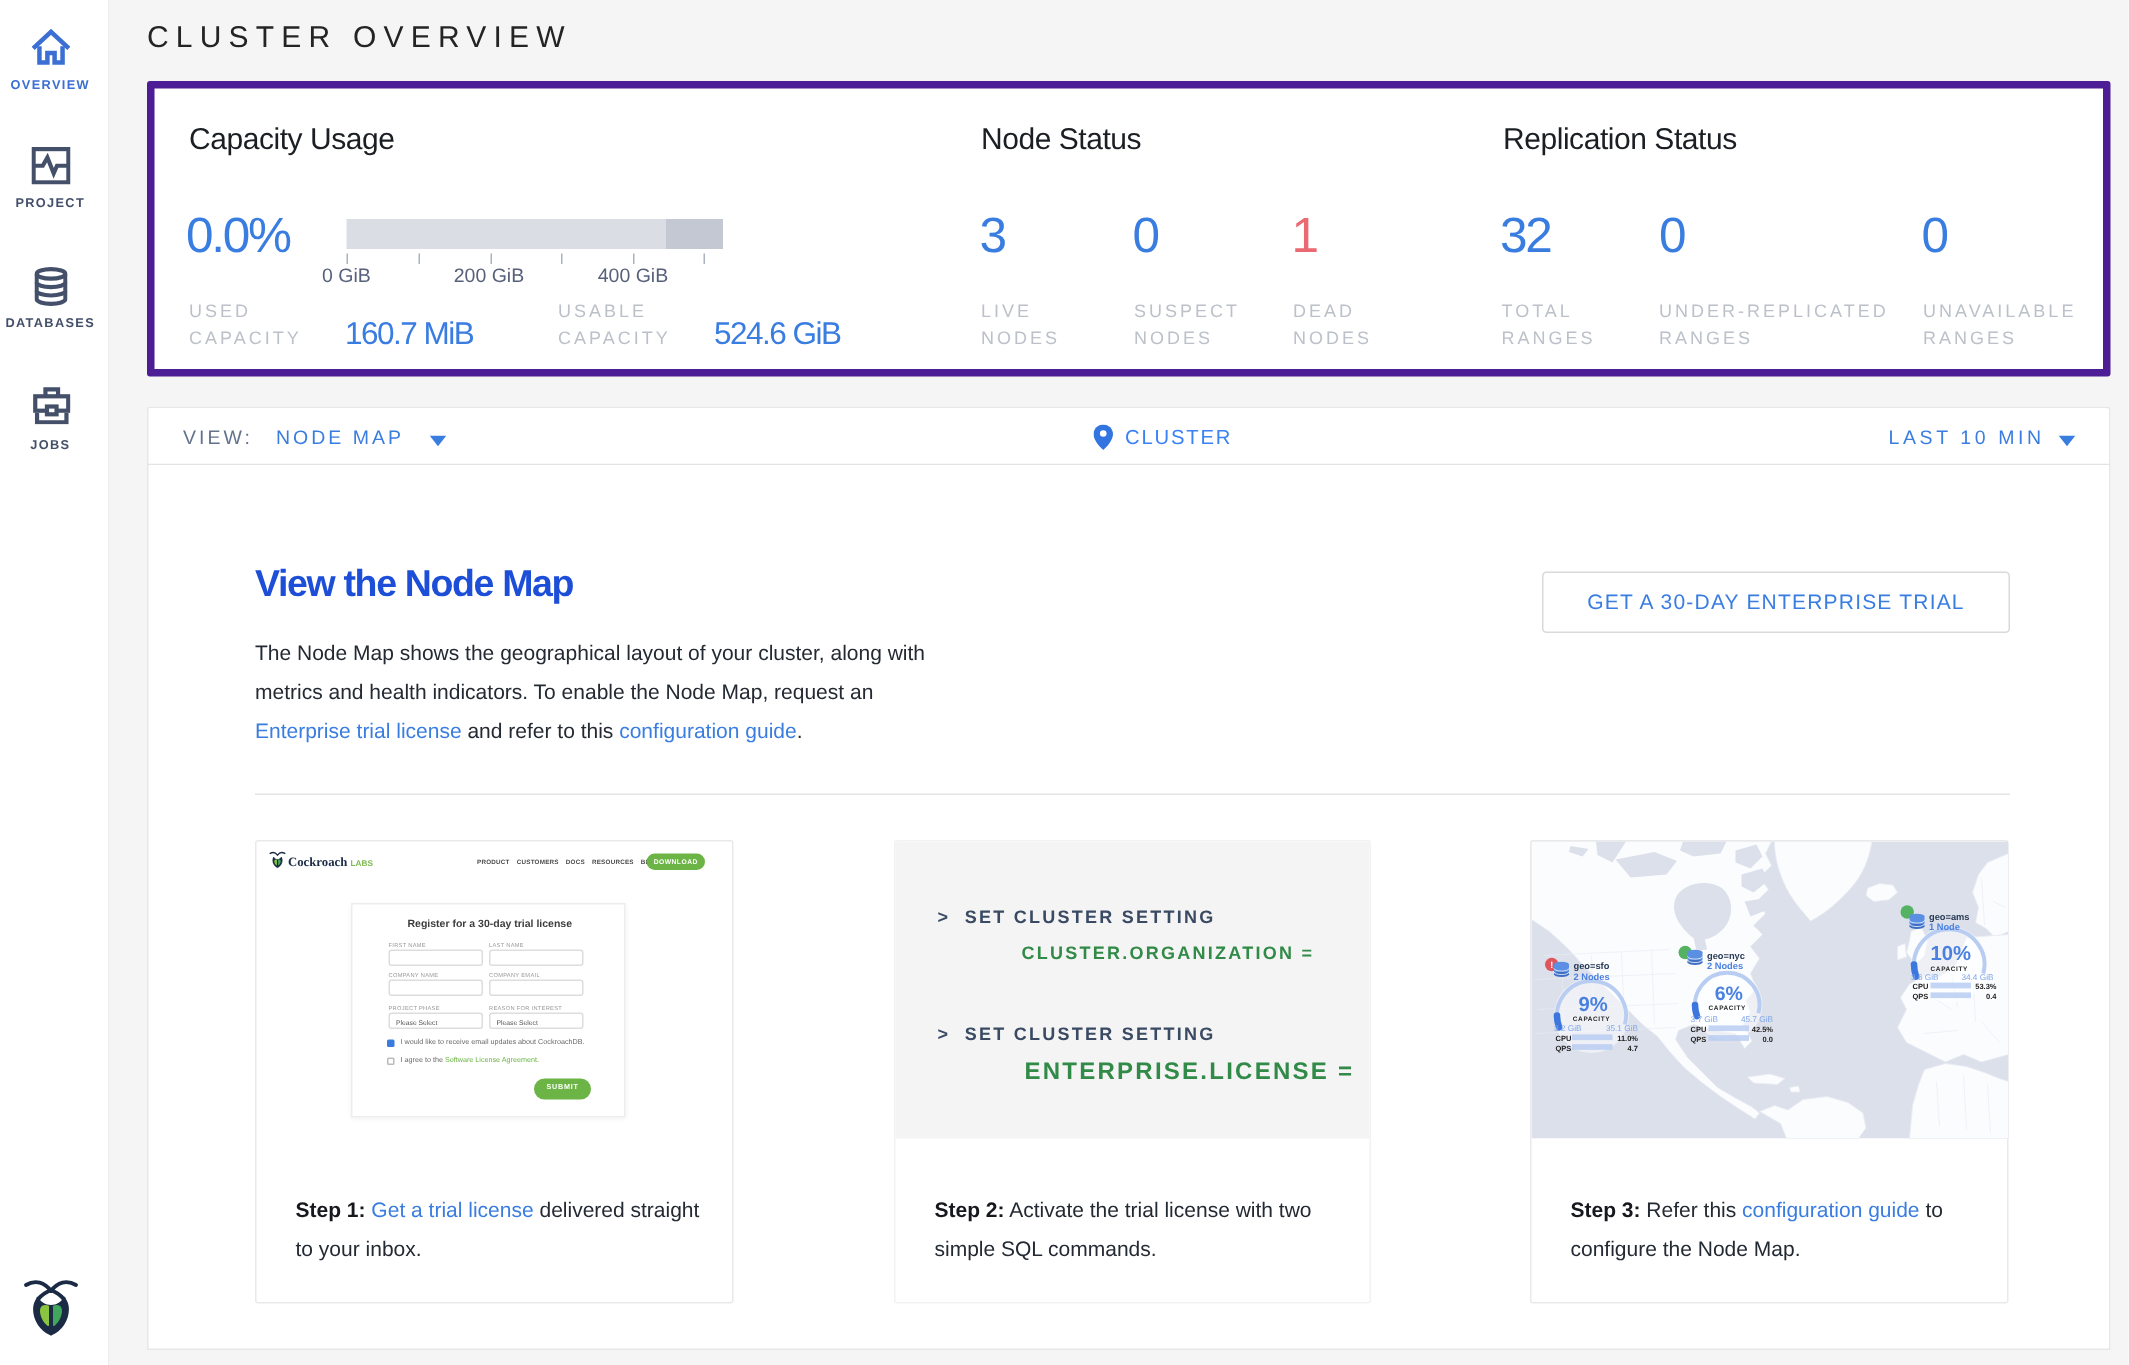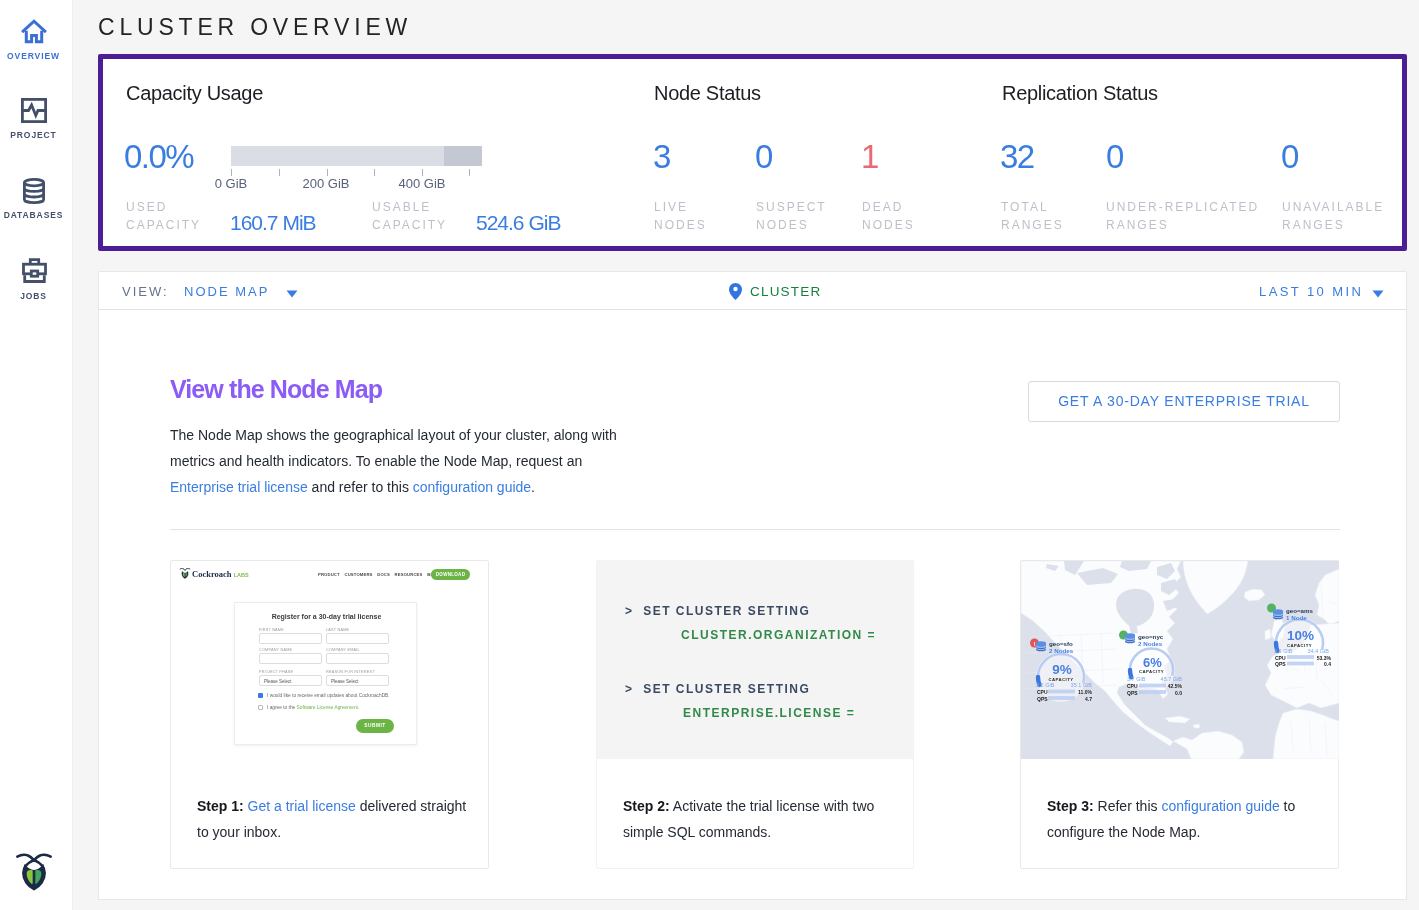--- a/index.html
+++ b/index.html
@@ -4,33 +4,33 @@
 <style>
   * { margin:0; padding:0; box-sizing:border-box; }
   html,body { width:1419px; height:910px; background:#f5f5f5; font-family:"Liberation Sans", sans-serif; overflow:hidden; }
   .abs { position:absolute; }
   body { position:relative; }
   
   #sidebar { position:absolute; left:0; top:0; width:73px; height:910px; background:#fff; border-right:1px solid #ededed; }
   .navlabel { position:absolute; width:67px; text-align:center; font-size:8.5px; font-weight:bold; letter-spacing:0.9px; color:#44506a; }
   .navlabel.active { color:#3b6fd4; }
   
-  #pagetitle { position:absolute; left:98px; top:14px; font-size:23px; letter-spacing:4.8px; color:#242424; font-weight:500; }
+  #pagetitle { position:absolute; left:98px; top:14px; font-size:20px; letter-spacing:4.8px; color:#242424; font-weight:500; }
   
   #stats { position:absolute; left:98px; top:54px; width:1309px; height:197px; background:#fff; border:5px solid #4c1d95; border-radius:2px; }
   .sec-title { position:absolute; font-size:20px; color:#1b1e23; font-weight:500; letter-spacing:-0.3px; }
   .bignum { position:absolute; font-size:33px; color:#3a7de1; letter-spacing:-1.5px; line-height:33px; }
   .statlab { position:absolute; font-size:12px; letter-spacing:2px; color:#bcc1c9; line-height:18px; }
   .statval { position:absolute; font-size:21px; color:#3a7de1; letter-spacing:-1px; line-height:21px; }
   
   #viewbar { position:absolute; left:98px; top:271px; width:1309px; height:39px; background:#fff; border:1px solid #e7e7e7; border-bottom:1px solid #e3e3e3; border-radius:2px 2px 0 0; }
   .vb { font-size:13px; letter-spacing:2px; }
   
   #panel { position:absolute; left:98px; top:310px; width:1309px; height:590px; background:#fff; border:1px solid #e7e7e7; border-top:none; }
-  #panel h2 { position:absolute; left:71px; top:65px; font-size:25px; color:#8b5cf6; font-weight:600; letter-spacing:-0.9px; }
+  #panel h2 { position:absolute; left:71px; top:65px; font-size:25px; color:#1d4ed8; font-weight:600; letter-spacing:-0.9px; }
   #intro { position:absolute; left:71px; top:112px; width:480px; font-size:14px; line-height:26px; color:#242a33; }
   #intro a { color:#3a7de1; text-decoration:none;margin-top:24px; }
   #trialbtn { position:absolute; left:929px; top:71px; width:312px; height:41px; border:1px solid #d9d9d9; border-radius:3px; background:#fff; color:#3a7de1; font-size:14px; letter-spacing:0.8px; text-align:center; line-height:39px; }
   #sep { position:absolute; left:71px; top:219px; width:1170px; height:1px; background:#e4e4e4; }
   .card { position:absolute; top:250px; width:319px; height:309px; background:#fff; border:1px solid #e9e9e9; border-radius:2px; }
   .caption { position:absolute; left:26px; top:232px; width:285px; font-size:14px; line-height:26px; color:#242a33; }
   .flab { font-size:3.8px; color:#9a9a9a; letter-spacing:0.2px; }
   .finp { width:63px; height:11px; border:0.7px solid #ddd; border-radius:2px; background:#fff; }
   .caption b { font-weight:bold; color:#16181d; }
   .caption a { color:#3a7de1; text-decoration:none; }
@@ -121,21 +121,21 @@
   <div id="viewbar">
     <span class="vb abs" style="left:23px; top:12px; color:#64738c;">VIEW:</span>
     <span class="vb abs" style="left:85px; top:12px; color:#3a7de1;">NODE MAP</span>
     <svg class="abs" style="left:187px; top:18px;" width="12" height="8">
       <path d="M0.5,0.5 h11 l-5.5,7 z" fill="#3a7de1"></path>
     </svg>
     <svg class="abs" style="left:630px; top:11px;" width="13" height="17" viewBox="0 0 13 17">
       <path d="M6.5,0 C2.9,0 0,2.9 0,6.5 C0,11.4 6.5,17 6.5,17 C6.5,17 13,11.4 13,6.5 C13,2.9 10.1,0 6.5,0 Z" fill="#3275e0"></path>
       <circle cx="6.5" cy="6" r="2.2" fill="#fff"></circle>
     </svg>
-    <span class="abs" style="left:651px; top:12px; font-size:13.5px; letter-spacing:1.2px; color:#15803d;">CLUSTER</span>
+    <span class="abs" style="left:651px; top:12px; font-size:13.5px; letter-spacing:1.2px; color:#3b82f6;">CLUSTER</span>
     <span class="vb abs" style="left:1160px; top:12px; color:#3a7de1; letter-spacing:2.4px;">LAST 10 MIN</span>
     <svg class="abs" style="left:1273px; top:18px;" width="12" height="8">
       <path d="M0.5,0.5 h11 l-5.5,7 z" fill="#3a7de1"></path>
     </svg>
   </div>
 
   <div id="panel">
     <h2>View the Node Map</h2>
     <div id="intro">The Node Map shows the geographical layout of your cluster, along with<br>metrics and health indicators. To enable the Node Map, request an<br><a>Enterprise trial license</a> and refer to this <a>configuration guide</a>.</div>
     <div id="trialbtn">GET A 30-DAY ENTERPRISE TRIAL</div>
@@ -173,21 +173,21 @@
         <div class="abs" style="left:121px; top:116px; width:38px; height:14px; background:#6cb445; border-radius:7px; color:#fff; font-size:4.8px; font-weight:bold; text-align:center; line-height:14px; letter-spacing:0.5px;">SUBMIT</div>
       </div>
       <div class="caption"><b>Step 1:</b> <a>Get a trial license</a> delivered straight<br>to your inbox.</div>
     </div>
 
     <div class="card" id="card2" style="left:497px; width:318px; border-color:#f2f2f2;">
       <div class="abs" style="left:0; top:0; width:316px; height:198px; background:#f4f4f4;"></div>
       <div class="abs code1" style="left:28px; top:43px; font-size:12px; font-weight:bold; letter-spacing:1.5px; color:#3a4a63;">&gt;&nbsp; SET CLUSTER SETTING</div>
       <div class="abs" style="left:84px; top:67px; font-size:12px; font-weight:bold; letter-spacing:1.5px; color:#318a47;">CLUSTER.ORGANIZATION =</div>
       <div class="abs" style="left:28px; top:121px; font-size:12px; font-weight:bold; letter-spacing:1.5px; color:#3a4a63;">&gt;&nbsp; SET CLUSTER SETTING</div>
-      <div class="abs" style="left:86px; top:145px; font-size:12px; font-weight:bold; letter-spacing:1.5px; color:#318a47;">ENTERPRISE.LICENSE =</div>
+      <div class="abs" style="left:86px; top:145px; font-size:16px; font-weight:bold; letter-spacing:1.5px; color:#318a47;">ENTERPRISE.LICENSE =</div>
       <div class="caption"><b>Step 2:</b> Activate the trial license with two<br>simple SQL commands.</div>
     </div>
 
     <div class="card" id="card3" style="left:921px;">
       <svg class="abs" style="left:0; top:0;" width="318" height="198" viewBox="0 0 318 198">
         <rect x="0" y="0" width="318" height="198" fill="#dce0ea"></rect>
         <g fill="#fbfcfe" stroke="#e9ebf3" stroke-width="0.6">
 
           <path d="M0,0 L160,0 L156,8 L160,16 L152,24 L158,32 L150,40 L156,48 L148,56 L154,62 L146,70 L152,78 L146,88 L150,98 L143,106 L146,114 L141,122 L147,133 L142,138 L136,128 L122,126 L108,122 L98,126 L96,132 L104,144 L114,154 L124,164 L136,171 L147,177 L152,181 L149,185 L138,178 L126,170 L114,161 L102,151 L92,140 L84,130 L74,122 L64,112 L54,102 L44,92 L34,82 L24,71 L12,60 L0,52 Z"></path>
 

